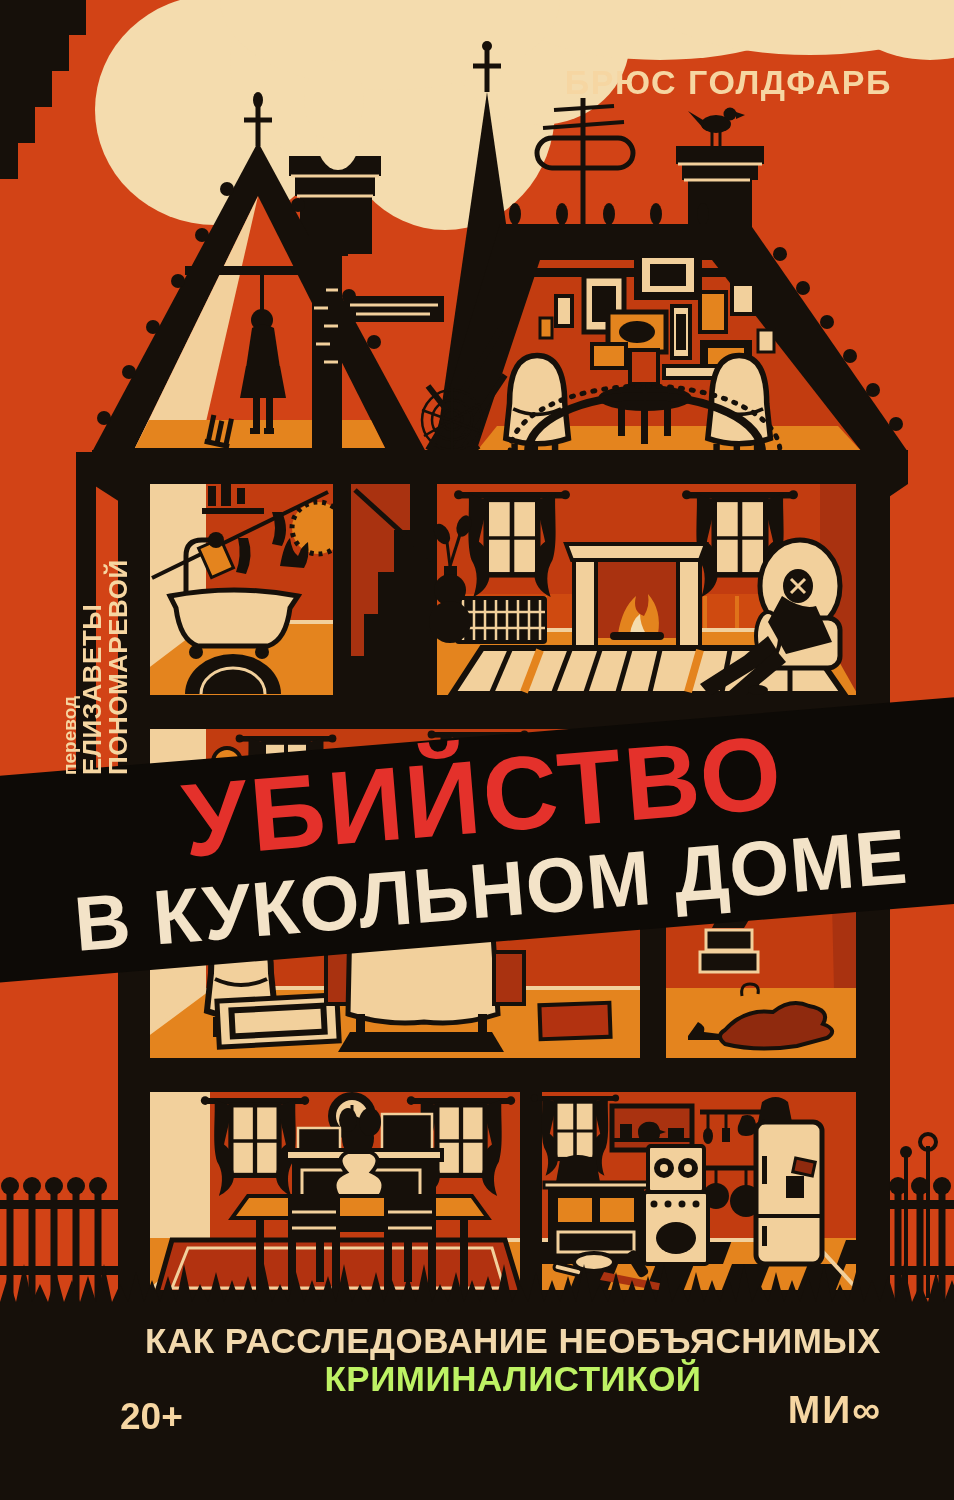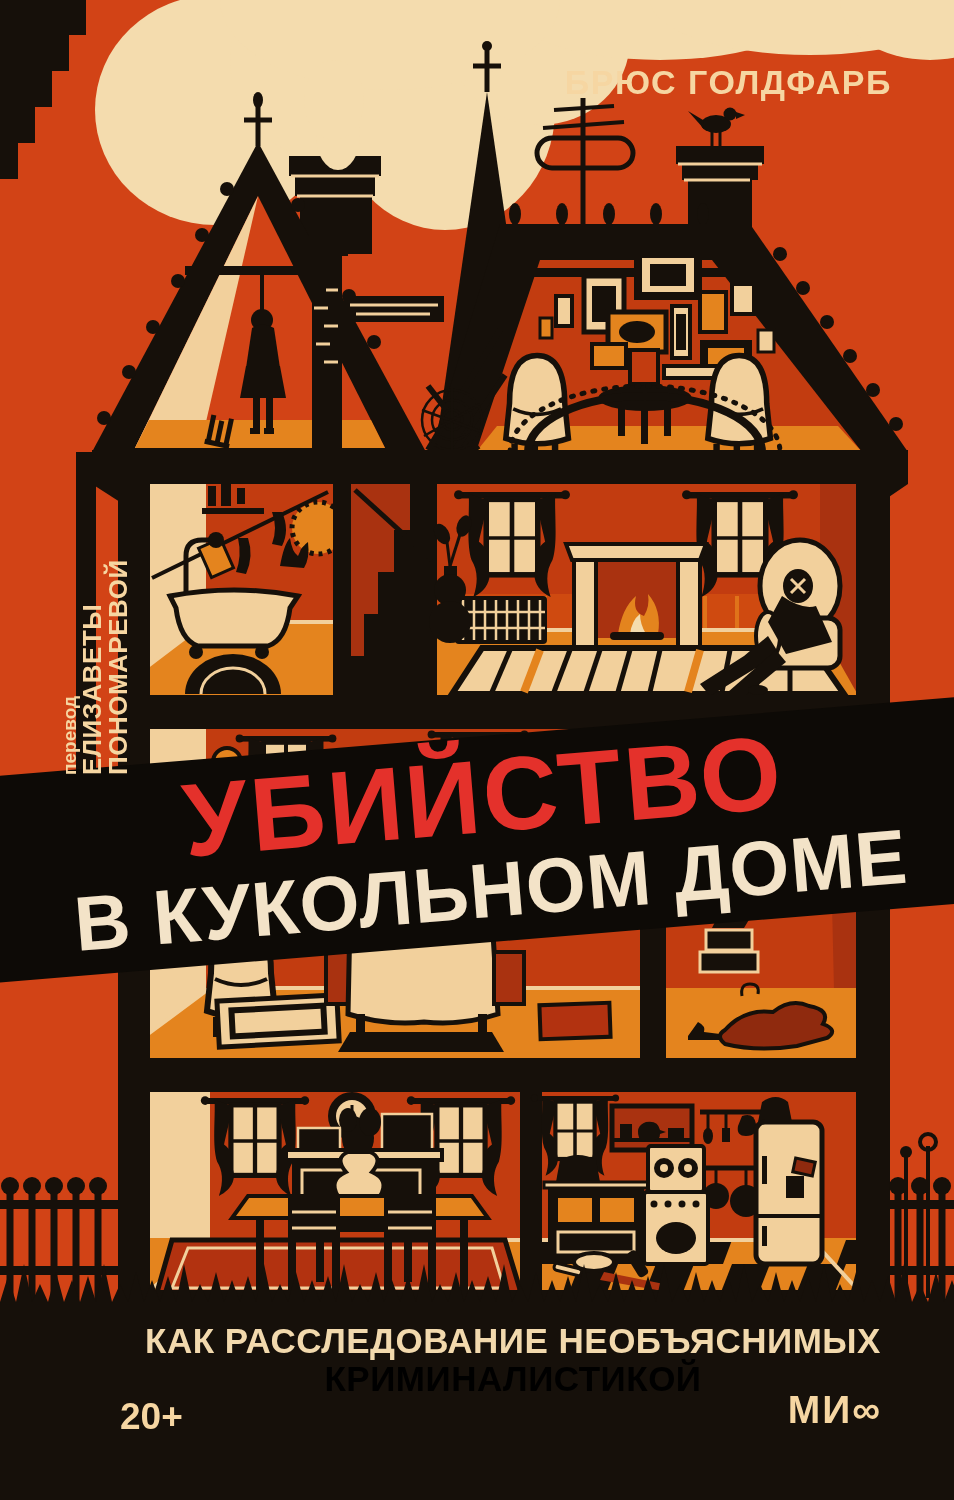--- a/index.html
+++ b/index.html
@@ -25,21 +25,21 @@
   .tr-name{font-size:26px;letter-spacing:.5px;}
 
   .banner{position:absolute;left:-40px;top:779px;width:1040px;height:206px;background:#0d0a06;
           transform:rotate(-4.7deg);transform-origin:0 0;display:flex;flex-direction:column;
           align-items:center;justify-content:center;z-index:4;}
   .t1{color:#e4312b;font-size:104px;line-height:.92;font-weight:800;letter-spacing:3px;}
   .t2{color:#f3e3c8;font-size:77px;line-height:1;font-weight:800;letter-spacing:1px;margin-top:8px;}
 
   .subtitle{left:93px;top:1322px;width:840px;text-align:center;color:#f2d9ad;
             font-size:35px;line-height:38px;letter-spacing:.5px;}
-  .sub-red{color:#000000;}
+  .sub-red{color:#bef264;}
   .age{left:120px;top:1396px;font-size:37px;}
   .logo{right:72px;top:1388px;font-size:39px;letter-spacing:2px;}
 </style>
 </head>
 <body>
 
 <div class="cover">
 
 <svg width="954" height="1500" viewBox="0 0 954 1500">
 <defs>

